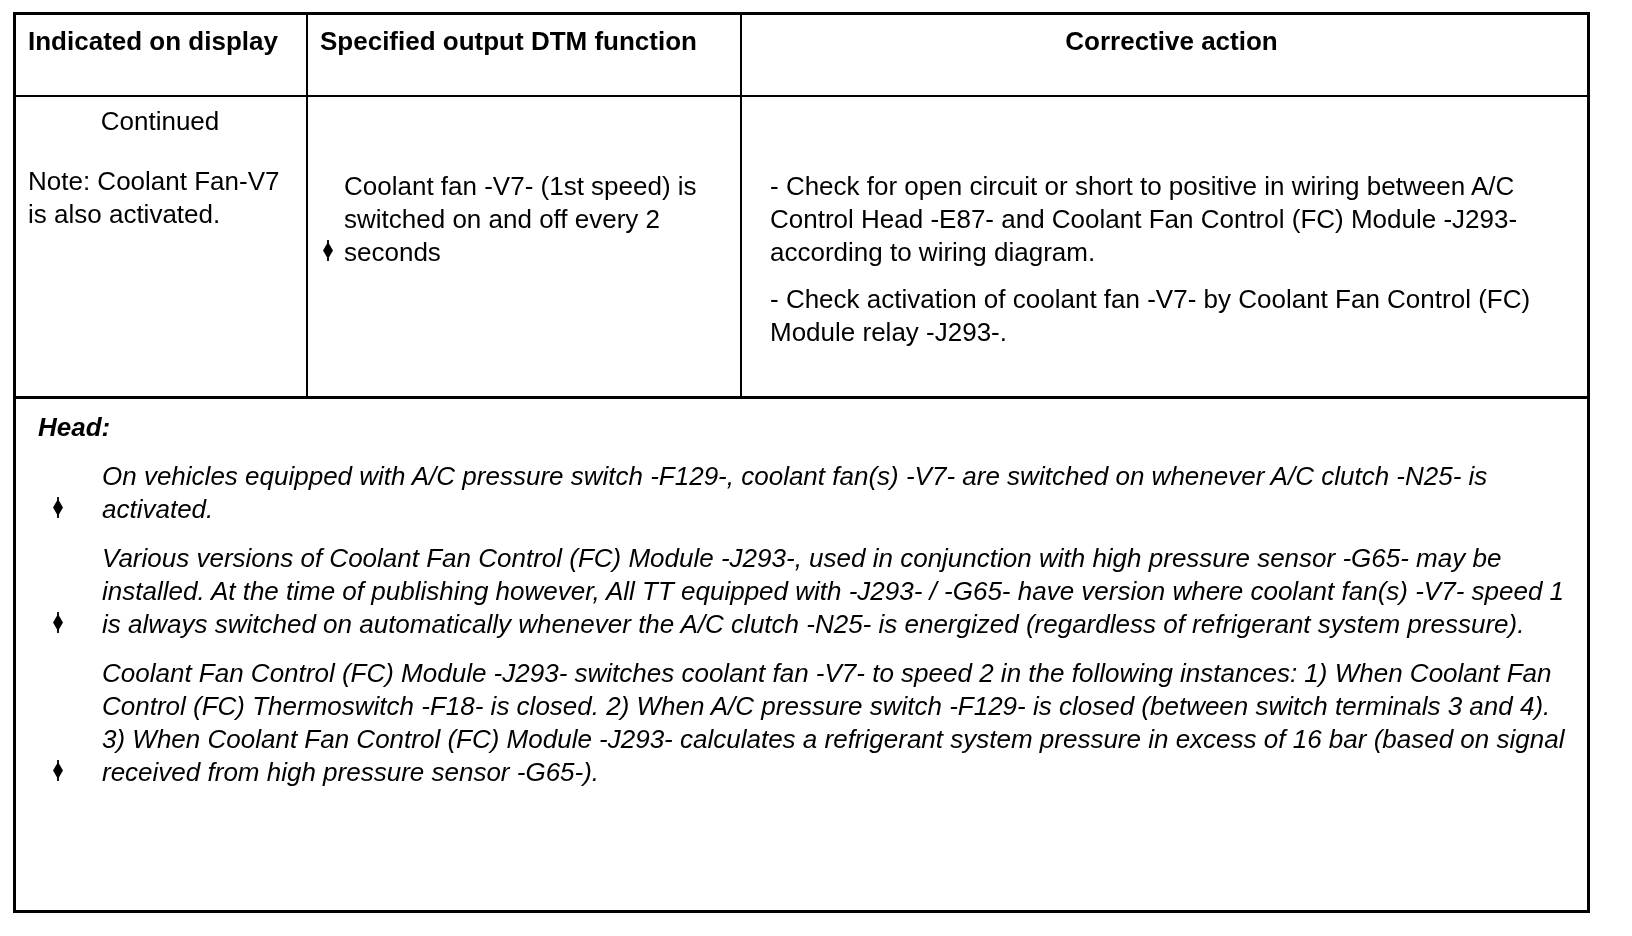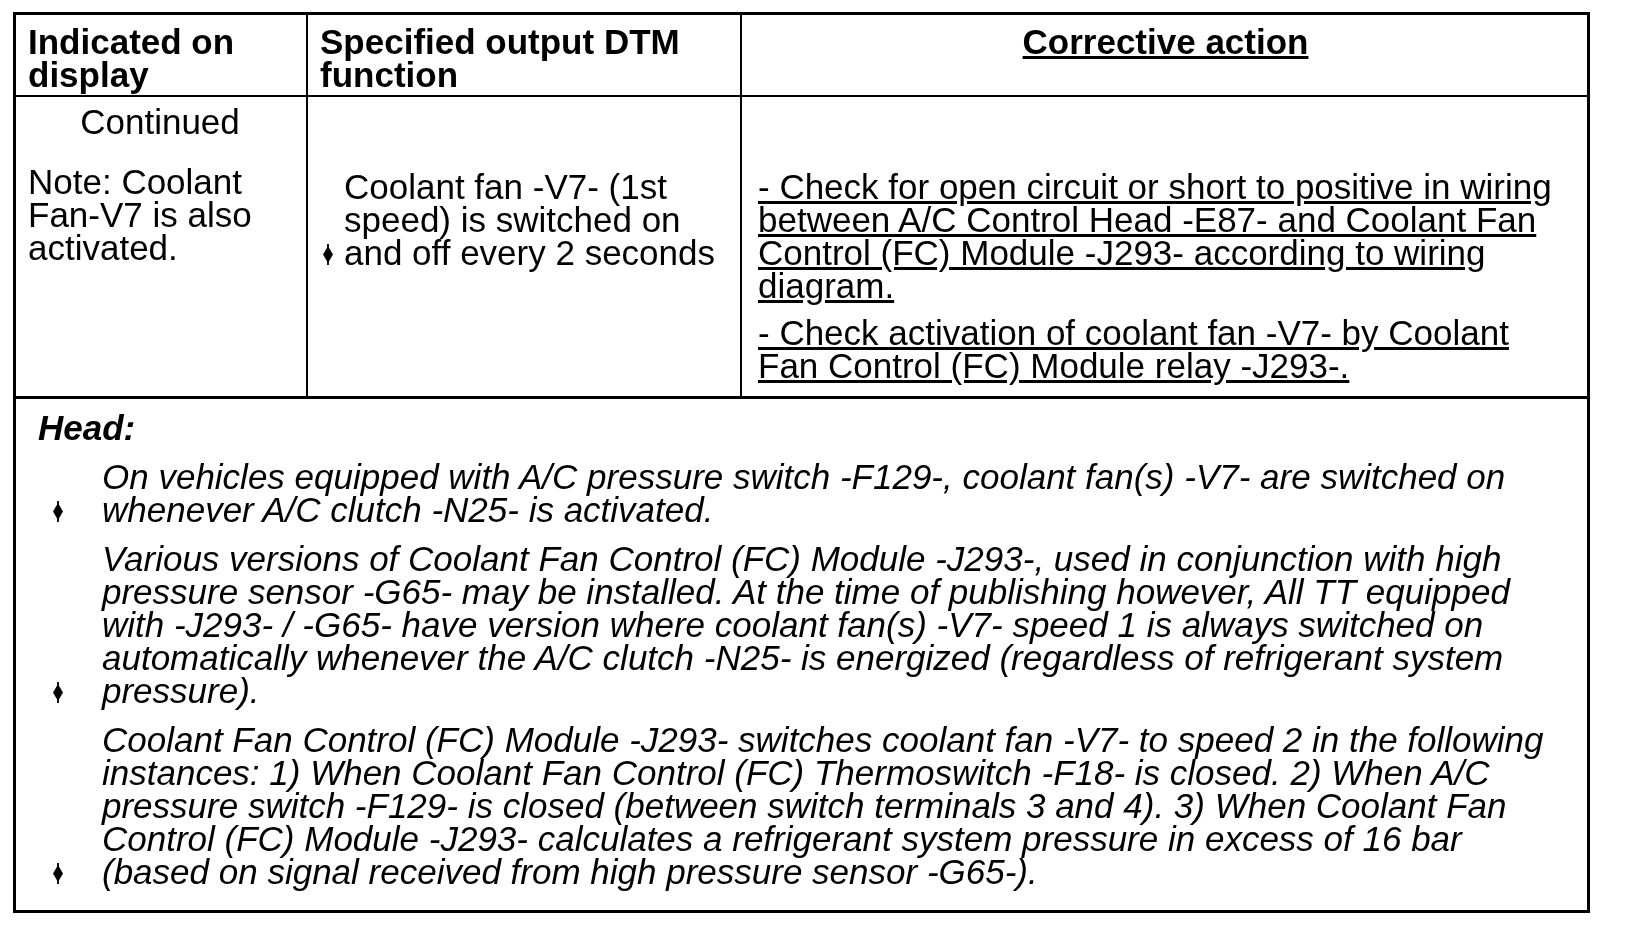--- a/index.html
+++ b/index.html
@@ -35,30 +35,30 @@
     overflow: hidden;
   }
   .cell.c1, .cell.c2 { border-right: 2px solid #000; }
   .header-cell {
     font-weight: bold;
     font-size: 27px;
     line-height: 33px;
     padding-top: 10px;
   }
   .header-cell.center { text-align: center; }
-  body, .cell { font-size: 35px; line-height: 33px; }
+  body, .cell { font-size: 26px; line-height: 33px; }
 
   .continued-label { text-align: center; margin-top: 0; }
   .display-note { margin-top: 27px; }
 
   .bullet-item { display: flex; align-items: flex-end; }
   .diamond-icon { flex: 0 0 auto; margin: 5px 10px 0 2px; }
   .c2 .bullet-item { margin-top: 65px; }
 
-  .c3 { padding-left: 16px; padding-right: 14px; text-decoration: underline; }
+  .c3 { padding-left: 28px; padding-right: 14px; }
   .c3 p { margin: 0; }
   .c3 p.act-1 { margin-top: 65px; }
   .c3 p.act-2 { margin-top: 14px; }
   .c3 p.act-3 { margin-top: 81px; }
 
   .notes-section {
     padding: 12px 20px 14px 22px;
     font-style: italic;
   }
   .notes-title {

